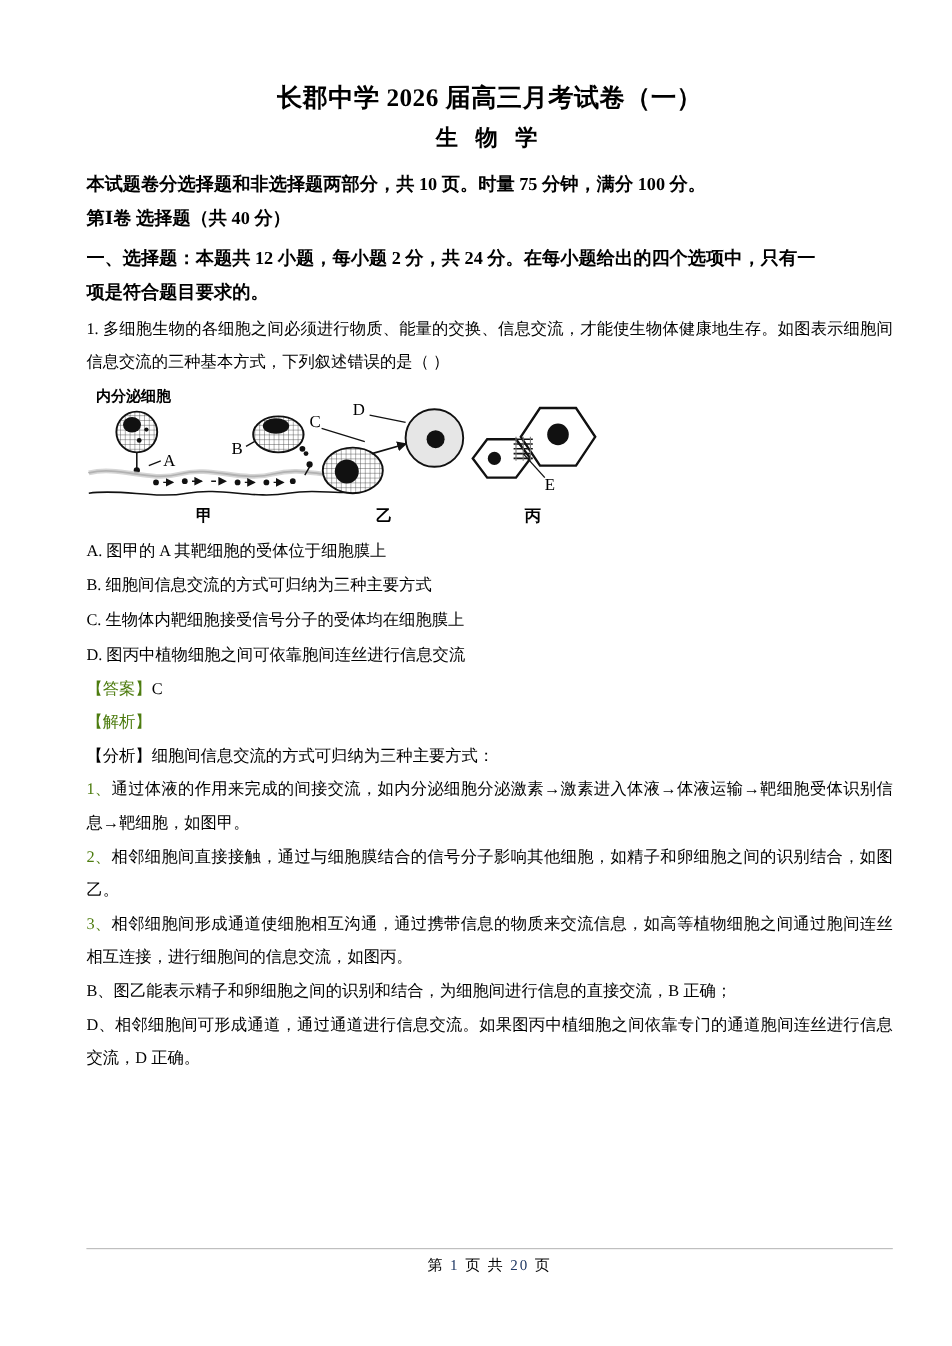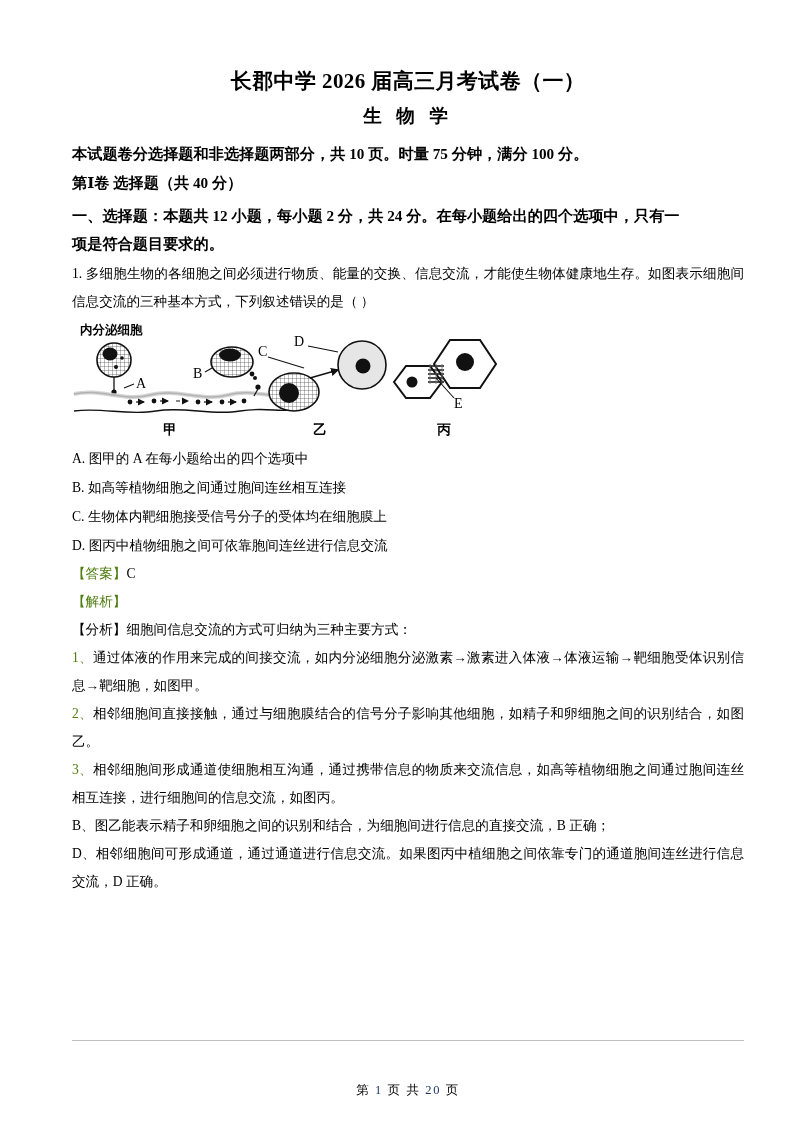--- a/index.html
+++ b/index.html
@@ -99,21 +99,21 @@
     width: 672px;
     height: 118px;
     margin: 6px 0 4px 0;
   }
   .figure svg { display: block; }
 
   
   .footer {
     position: absolute;
     left: 62px;
-    top: 1082px;
+    top: 1046px;
     width: 672px;
     text-align: center;
     font-size: 12.5px;
     letter-spacing: 1.6px;
     color: #000;
   }
   .footer .pgnum { color: #1f3864; }
   .footer-rule {
     position: absolute;
     left: 62px;
@@ -227,25 +227,25 @@
 
         <path d="M364 56 L382 76" stroke="#111" stroke-width="1.1" fill="none"></path>
         <text x="382" y="86" font-family="'Liberation Serif',serif" font-size="14" fill="#000">E</text>
 
         <text x="372" y="112" font-family="'Liberation Sans',sans-serif" font-size="13.5" font-weight="bold" fill="#000" text-anchor="middle">丙</text>
       </svg>
     </div>
 
     <p class="opt">
       <span>A.</span>
-      <span>图甲的 A 在每小题给出的四个选项中</span>
+      <span>图甲的 A 其靶细胞的受体位于细胞膜上</span>
     </p>
     <p class="opt">
       <span>B.</span>
-      <span>如高等植物细胞之间通过胞间连丝相互连接</span>
+      <span>细胞间信息交流的方式可归纳为三种主要方式</span>
     </p>
     <p class="opt">
       <span>C.</span>
       <span>生物体内靶细胞接受信号分子的受体均在细胞膜上</span>
     </p>
     <p class="opt">
       <span>D.</span>
       <span>图丙中植物细胞之间可依靠胞间连丝进行信息交流</span>
     </p>
 

